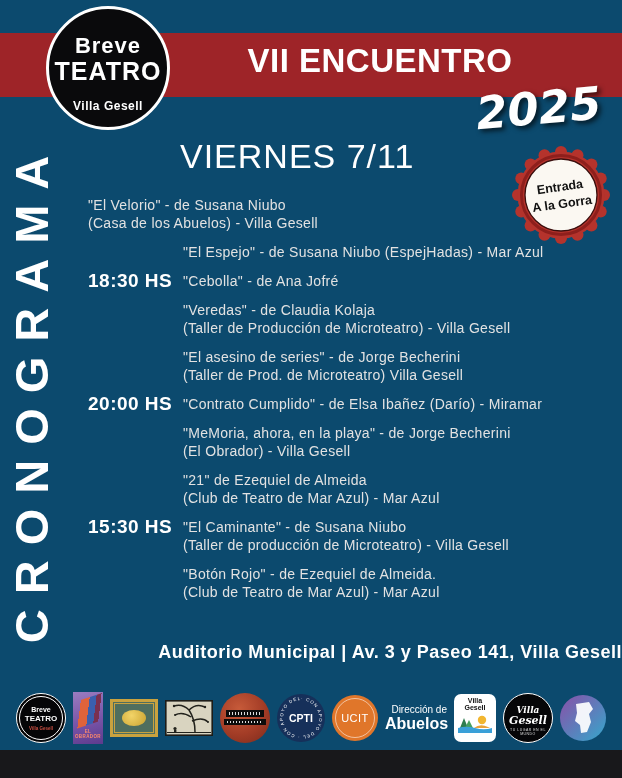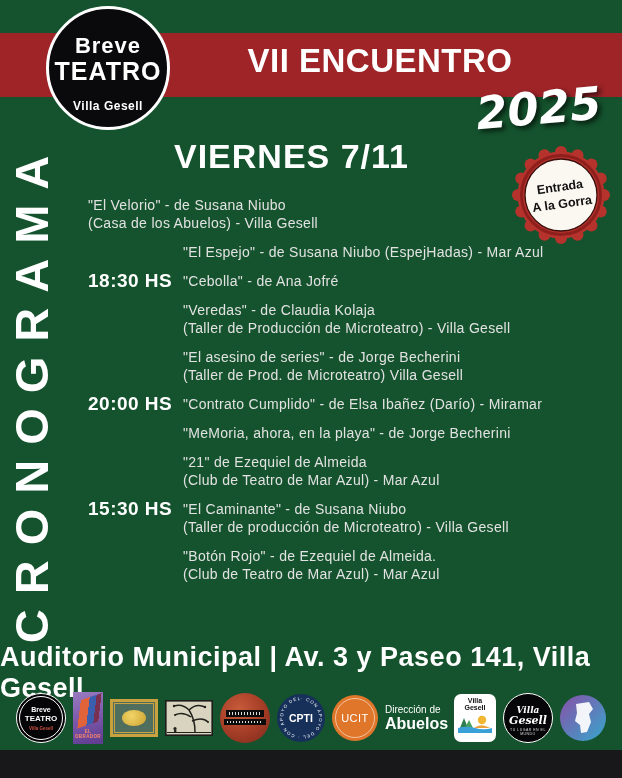--- a/index.html
+++ b/index.html
@@ -3,21 +3,21 @@
 <meta charset="utf-8">
 <style>
   html,body{margin:0;padding:0;}
   body{
     width:622px;height:778px;overflow:hidden;
     background:#0c0c0e;
     font-family:"Liberation Sans",sans-serif;
     color:#ffffff;
     -webkit-font-smoothing:antialiased;
   }
-  .poster{position:relative;width:622px;height:778px;background:#14532d;}
+  .poster{position:relative;width:622px;height:778px;background:#0c4a6e;}
 
   
   .band{position:absolute;left:0;top:33px;width:622px;height:64px;background:#9e2428;}
   .logo-circle{
     position:absolute;left:46px;top:6px;width:124px;height:124px;border-radius:50%;
     background:#0a0a0c;border:3px solid #ffffff;box-sizing:border-box;
     text-align:center;z-index:3;
   }
   .logo-circle .l1{margin-top:25px;font-size:22px;font-weight:bold;letter-spacing:1px;line-height:24px;}
   .logo-circle .l2{font-size:25px;font-weight:bold;letter-spacing:1px;line-height:26px;}
@@ -42,35 +42,35 @@
     transform:rotate(-90deg);
     font-size:47px;font-weight:bold;letter-spacing:15px;
     white-space:nowrap;
   }
 
   
   .badge{position:absolute;left:511px;top:145px;width:100px;height:100px;}
 
   
   .day-heading{
-    position:absolute;left:174px;top:139px;
-    font-size:34px;font-weight:bold;letter-spacing:1px;line-height:1;
+    position:absolute;left:180px;top:139px;
+    font-size:34px;font-weight:normal;letter-spacing:1px;line-height:1;
   }
   .schedule{position:absolute;left:88px;top:196px;width:510px;}
   .entry{display:flex;margin-bottom:11px;}
   .entry-time{
     flex:0 0 95px;width:95px;
     font-size:19px;font-weight:bold;letter-spacing:.5px;line-height:18px;color:#ffffff;
   }
   .entry-lines{font-size:14px;line-height:18px;color:#e2e2e2;letter-spacing:.3px;}
 
   
   .venue{
-    position:absolute;left:0;top:642px;width:622px;text-align:left;
-    font-size:27px;font-weight:bold;letter-spacing:.5px;
+    position:absolute;left:0;top:642px;width:622px;text-align:right;
+    font-size:18px;font-weight:bold;letter-spacing:.5px;
   }
 
   
   .sponsors{
     position:absolute;left:0;top:690px;width:622px;height:56px;
     display:flex;align-items:center;justify-content:center;gap:7px;
   }
   .sp{flex:0 0 auto;box-sizing:border-box;}
   .sp-breve{
     width:50px;height:50px;border-radius:50%;background:#050507;border:1px solid #fff;
@@ -111,21 +111,21 @@
     content:"";position:absolute;left:3px;right:3px;top:2px;bottom:2px;
     background:repeating-linear-gradient(90deg,rgba(255,255,255,.85) 0 1px,transparent 1px 3px);
   }
   .sp-cpti{width:48px;height:48px;}
   .sp-ucit{
     width:46px;height:46px;border-radius:50%;background:#e0762a;position:relative;
     display:flex;align-items:center;justify-content:center;
   }
   .sp-ucit::before{content:"";position:absolute;inset:3px;border:1px solid rgba(255,255,255,.55);border-radius:50%;}
   .sp-ucit .t1{font-size:11px;font-weight:normal;color:#fff;letter-spacing:.5px;}
-  .sp-cultura{width:62px;text-align:left;color:#fff;}
+  .sp-cultura{width:62px;text-align:right;color:#fff;}
   .sp-cultura .t1{font-size:10px;line-height:11px;}
   .sp-cultura .t2{font-size:16px;font-weight:bold;line-height:17px;}
   .sp-vg-square{
     width:42px;height:48px;background:#ffffff;border-radius:7px;
     text-align:center;color:#111;overflow:hidden;
   }
   .sp-vg-square .t1{margin-top:3px;font-size:7px;font-weight:bold;line-height:7px;}
   .sp-vg-square .t2{font-size:7px;font-weight:bold;line-height:7px;}
   .sp-vg-square svg{margin-top:2px;}
   .sp-vg-circle{
@@ -232,20 +232,21 @@
       <div class="entry-time">20:00 HS</div>
       <div class="entry-lines">
         <div>"Contrato Cumplido" - de Elsa Ibañez (Darío) - Miramar</div>
       </div>
     </div>
 
     <div class="entry">
       <div class="entry-time"></div>
       <div class="entry-lines">
         <div>"MeMoria, ahora, en la playa" - de Jorge Becherini</div>
+        <div>(El Obrador) - Villa Gesell</div>
       </div>
     </div>
 
     <div class="entry">
       <div class="entry-time"></div>
       <div class="entry-lines">
         <div>"21" de Ezequiel de Almeida</div>
         <div>(Club de Teatro de Mar Azul) - Mar Azul</div>
       </div>
     </div>

